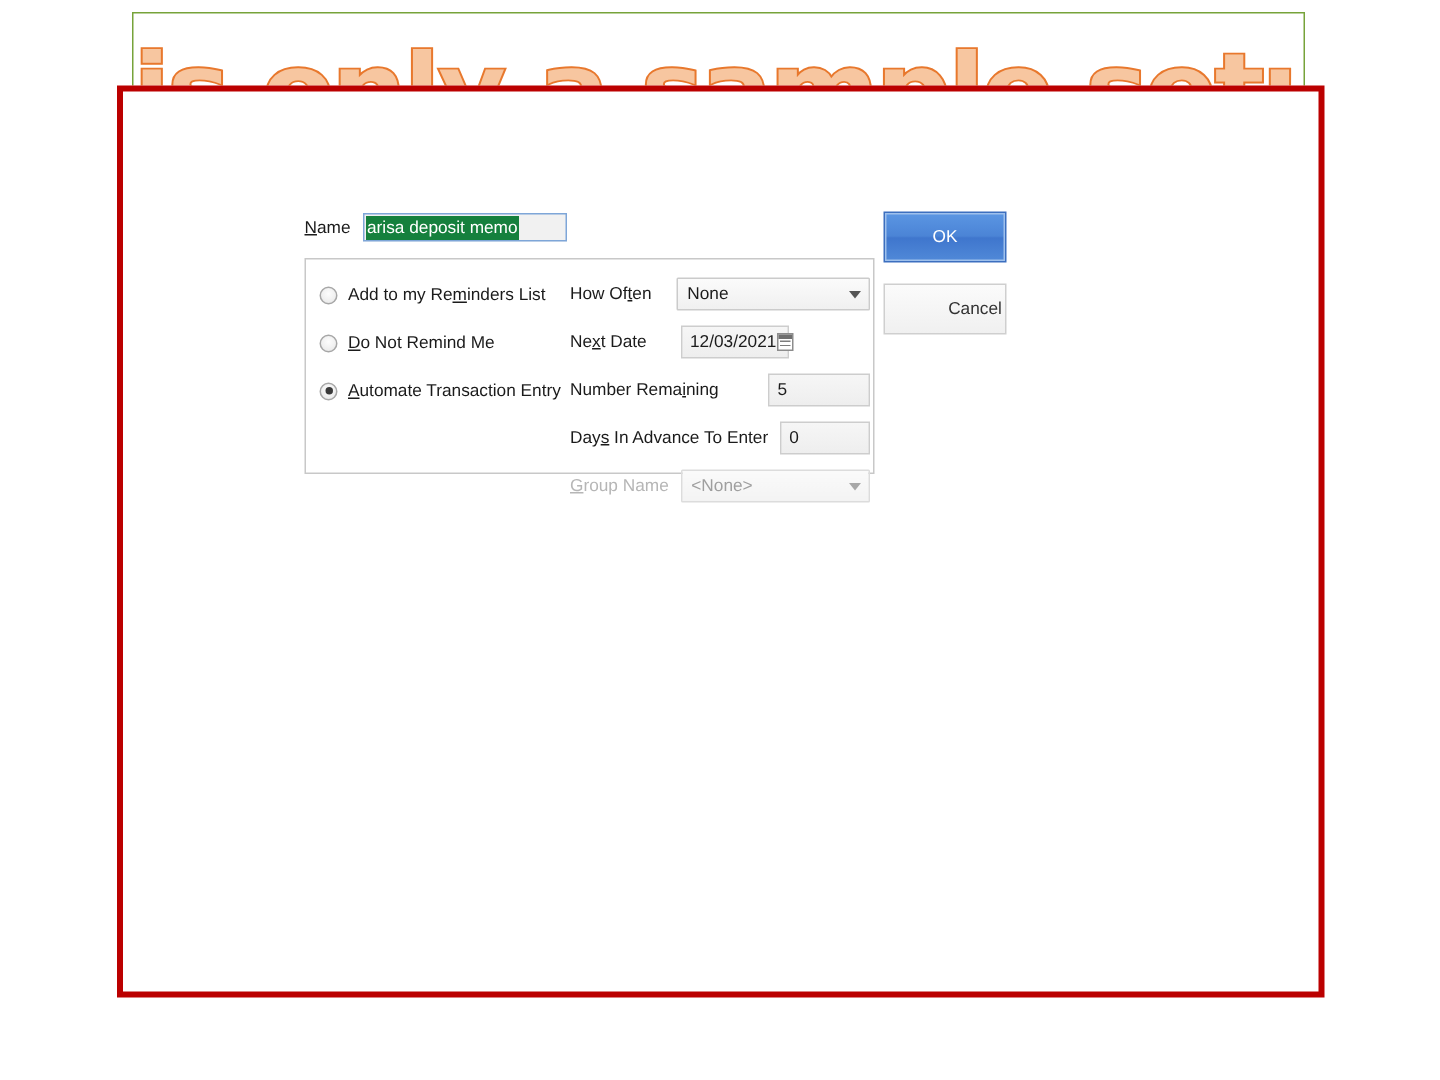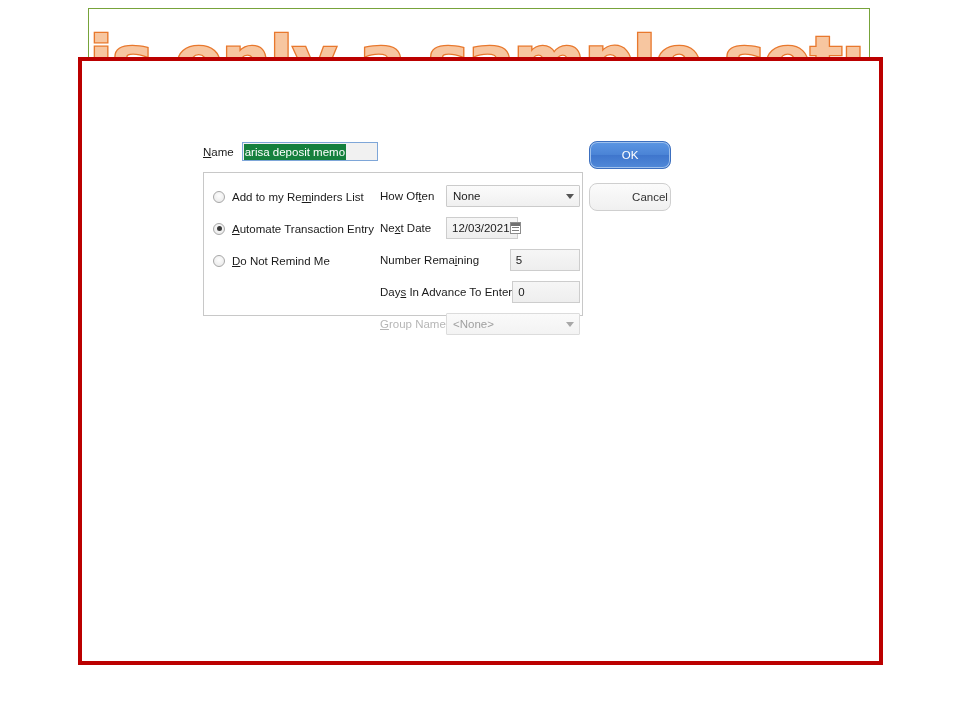--- a/index.html
+++ b/index.html
@@ -155,20 +155,21 @@
     position: absolute;
     left: 176px;
     top: 11px;
     width: 200px;
   }
   .field-row {
     display: flex;
     align-items: center;
     height: 24px;
     margin-bottom: 8px;
+    gap: 8px;
   }
   .field-label {
     font-size: 11.5px;
     color: #1b1b1b;
     white-space: nowrap;
   }
   .field-label.disabled {
     color: #B6B6B6;
   }
 
@@ -264,27 +265,27 @@
 
   
   #btn-col {
     position: absolute;
     left: 589px;
     top: 141px;
     width: 82px;
   }
   .btn {
     width: 82px;
-    height: 28px;
+    height: 34px;
     box-sizing: border-box;
     display: flex;
     align-items: center;
     justify-content: center;
     font-size: 11.5px;
-    border-radius: 8px;
+    border-radius: 0;
     text-align: right;
   }
   #btn-ok {
     background: linear-gradient(to bottom, #5b96e3 0%, #4b84d6 48%, #3f76cd 52%, #5089d8 100%);
     border: 1px solid #3C6FBF;
     color: #ffffff;
     box-shadow: 0 0 0 1px #9ec0ec inset;
   }
   #btn-cancel {
     margin-top: 14px;
@@ -316,28 +317,28 @@
 
   <div class="panel">
 
     <div class="radio-col">
 
       <div class="radio-item">
         <span class="radio-mark"></span>
         <span class="radio-label">Add to my Re<span class="u">m</span>inders List</span>
       </div>
 
+      <div class="radio-item">
+        <span class="radio-mark"></span>
+        <span class="radio-label"><span class="u">D</span>o Not Remind Me</span>
+      </div>
+
       <div class="radio-item selected">
         <span class="radio-mark"></span>
         <span class="radio-label"><span class="u">A</span>utomate Transaction Entry</span>
-      </div>
-
-      <div class="radio-item">
-        <span class="radio-mark"></span>
-        <span class="radio-label"><span class="u">D</span>o Not Remind Me</span>
       </div>
 
 
     </div>
 
     <div class="field-col">
 
       <div class="field-row">
         <span class="field-label lbl-how-often">How Of<span class="u">t</span>en</span>
         <div class="combo">

